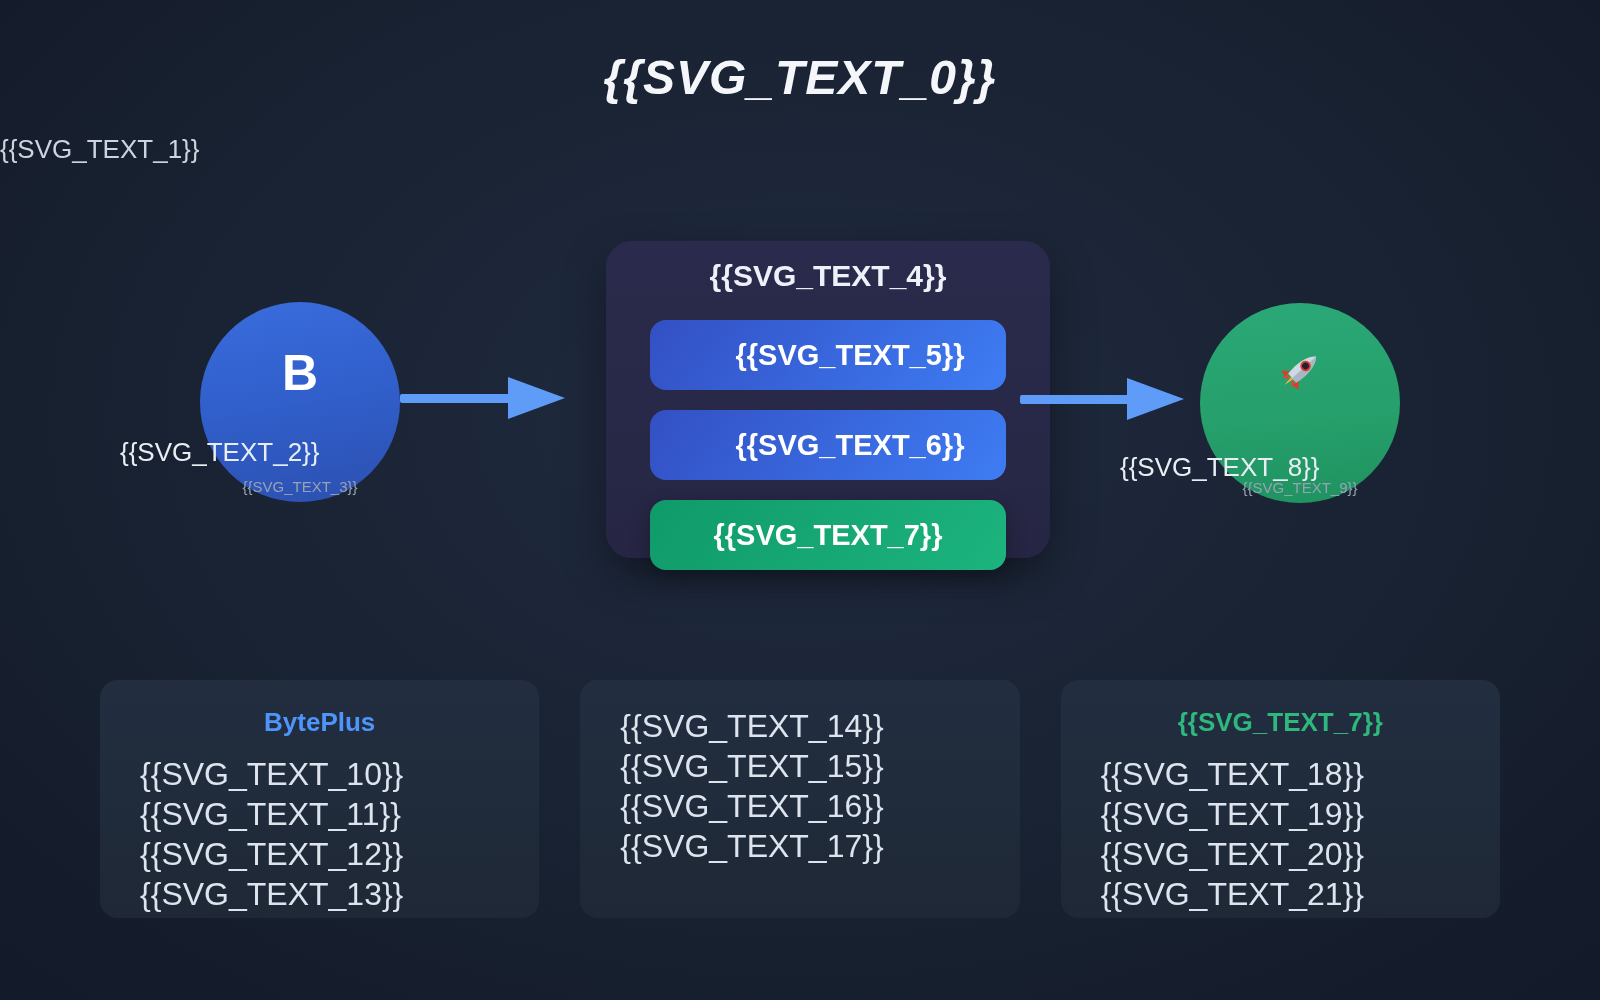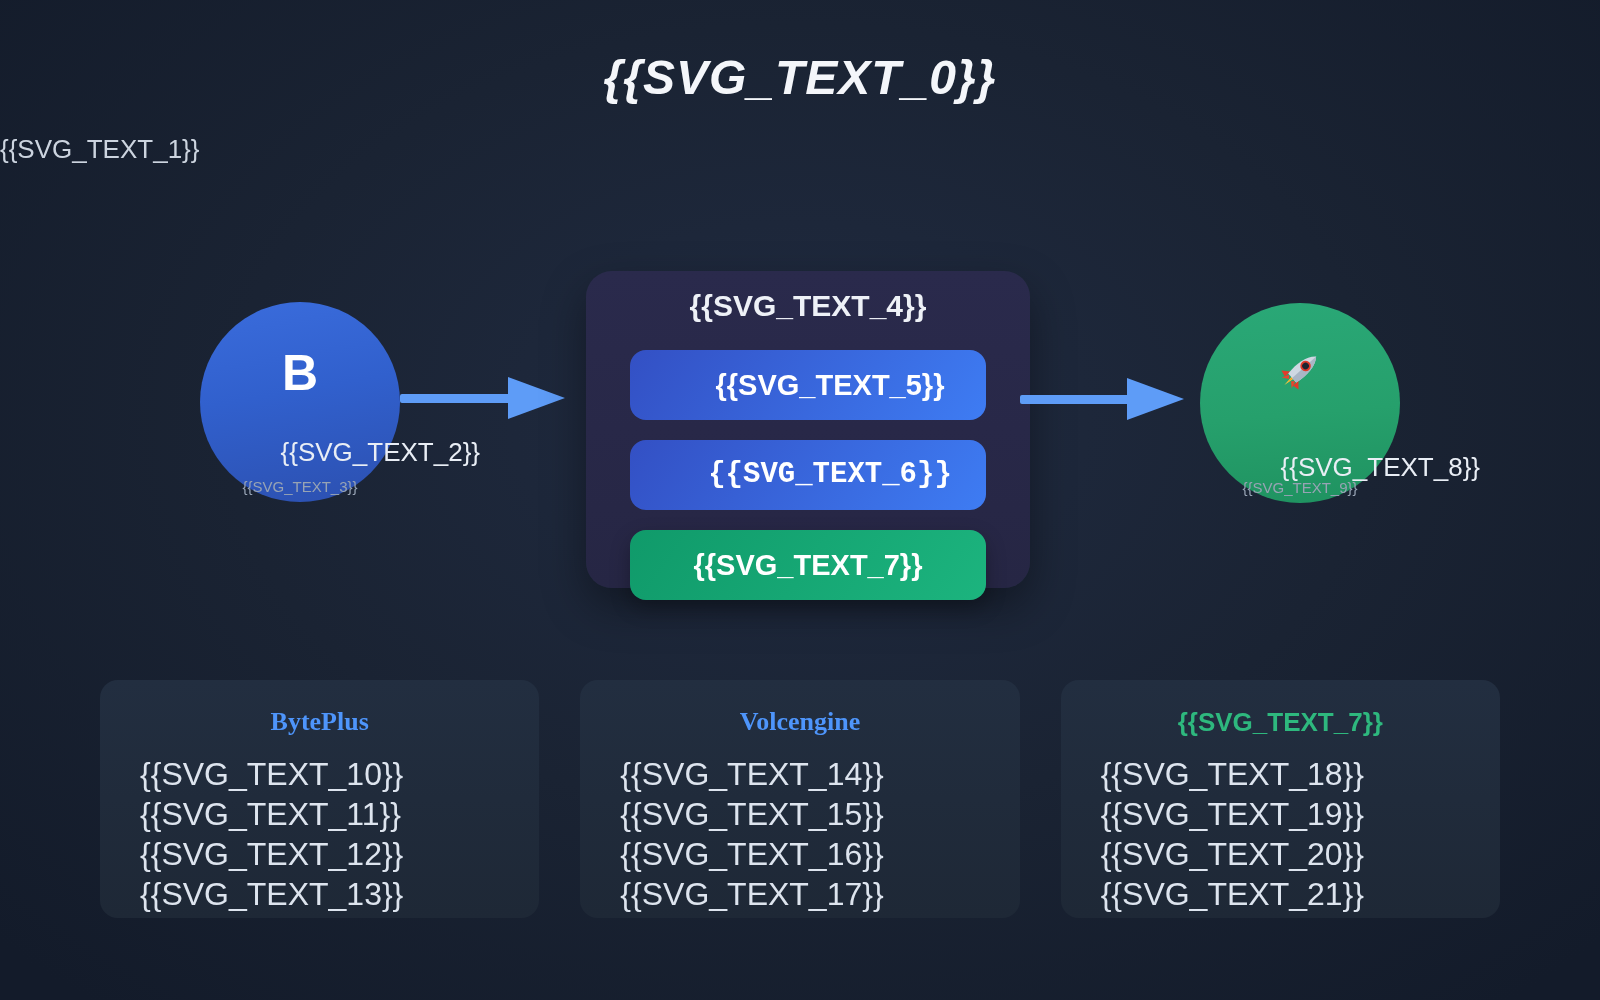--- a/index.html
+++ b/index.html
@@ -35,21 +35,21 @@
   }
   .circle-letter{
     position:absolute;left:200px;top:344px;width:200px;
     text-align:center;font-size:50px;font-weight:800;color:#ffffff;
   }
   .rocket-wrap{
     position:absolute;left:1276px;top:347px;width:48px;height:48px;
     transform:rotate(3deg);
   }
   .node-label{
-    position:absolute;width:360px;text-align:right;
+    position:absolute;width:360px;text-align:left;
     font-size:26px;color:#e9eef5;
   }
   .node-sublabel{
     position:absolute;width:360px;text-align:center;
     font-size:15px;color:#97a3b4;
   }
   .label-source{left:120px;top:437px;}
   .sublabel-source{left:120px;top:478px;}
   .label-target{left:1120px;top:452px;}
   .sublabel-target{left:1120px;top:479px;}
@@ -60,59 +60,58 @@
     border-top:21px solid transparent;
     border-bottom:21px solid transparent;
     border-left:57px solid #5e9cf7;
   }
   .arrow1-line{left:400px;top:394px;width:110px;}
   .arrow1-head{left:508px;top:377px;}
   .arrow2-line{left:1020px;top:395px;width:109px;}
   .arrow2-head{left:1127px;top:378px;}
   
   .proc-box{
-    position:absolute;left:586px;top:241px;width:444px;height:317px;
+    position:absolute;left:606px;top:241px;width:444px;height:317px;
     background:linear-gradient(180deg,#2a2a4c 0%,#262644 100%);
     border-radius:26px;
     box-shadow:0 18px 44px rgba(0,0,0,0.38);
-    margin-top:30px;
   }
   .proc-title{
     position:absolute;left:0;top:18px;width:100%;
     text-align:center;font-size:30px;font-weight:800;color:#eef1f7;
   }
   .pill{
     position:absolute;left:44px;width:356px;height:70px;
     border-radius:16px;border:none;cursor:pointer;
     text-align:center;line-height:70px;
     font-size:29px;font-weight:800;color:#ffffff;
     font-family:"Liberation Sans","DejaVu Sans",sans-serif;
     padding:0;
   }
   .pill-blue{background:linear-gradient(125deg,#3350c4 0%,#3e7cf3 100%);padding-left:44px;}
   .pill-green{background:linear-gradient(125deg,#109a6a 0%,#1cb47e 100%);}
   .pill-1{top:79px;}
-  .pill-2{top:169px;font-family:Liberation Mono, monospace;}
+  .pill-2{top:169px;}
   .pill-3{top:259px;box-shadow:0 8px 20px rgba(0,0,0,0.28);}
   
   .cards-row{
     position:absolute;left:100px;top:680px;width:1400px;height:238px;
     display:flex;gap:41px;
   }
   .card{
     flex:1;height:238px;border-radius:18px;
     background:linear-gradient(180deg,#222e40 0%,#1e2836 100%);
     box-sizing:border-box;
     padding:26px 40px 0 40px;
   }
   .card-title{
     text-align:center;font-size:26px;font-weight:800;
     margin:0 0 16px 0;line-height:32px;
   }
-  .card-title.blue{color:#4e95fb;font-family:Liberation Serif, serif;}
+  .card-title.blue{color:#4e95fb;}
   .card-title.green{color:#2eb87e;}
   .card-item{
     font-size:32px;line-height:40px;color:#dde4ee;
   }
 </style>
 </head>
 <body>
 
 <div class="stage">
 
@@ -159,21 +158,20 @@
 
   <div class="cards-row">
     <div class="card">
       <div class="card-title blue">BytePlus</div>
       <div class="card-item">{{SVG_TEXT_10}}</div>
       <div class="card-item">{{SVG_TEXT_11}}</div>
       <div class="card-item">{{SVG_TEXT_12}}</div>
       <div class="card-item">{{SVG_TEXT_13}}</div>
     </div>
     <div class="card">
-      <div class="card-title blue">Volcengine</div>
       <div class="card-item">{{SVG_TEXT_14}}</div>
       <div class="card-item">{{SVG_TEXT_15}}</div>
       <div class="card-item">{{SVG_TEXT_16}}</div>
       <div class="card-item">{{SVG_TEXT_17}}</div>
     </div>
     <div class="card">
       <div class="card-title green">{{SVG_TEXT_7}}</div>
       <div class="card-item">{{SVG_TEXT_18}}</div>
       <div class="card-item">{{SVG_TEXT_19}}</div>
       <div class="card-item">{{SVG_TEXT_20}}</div>

